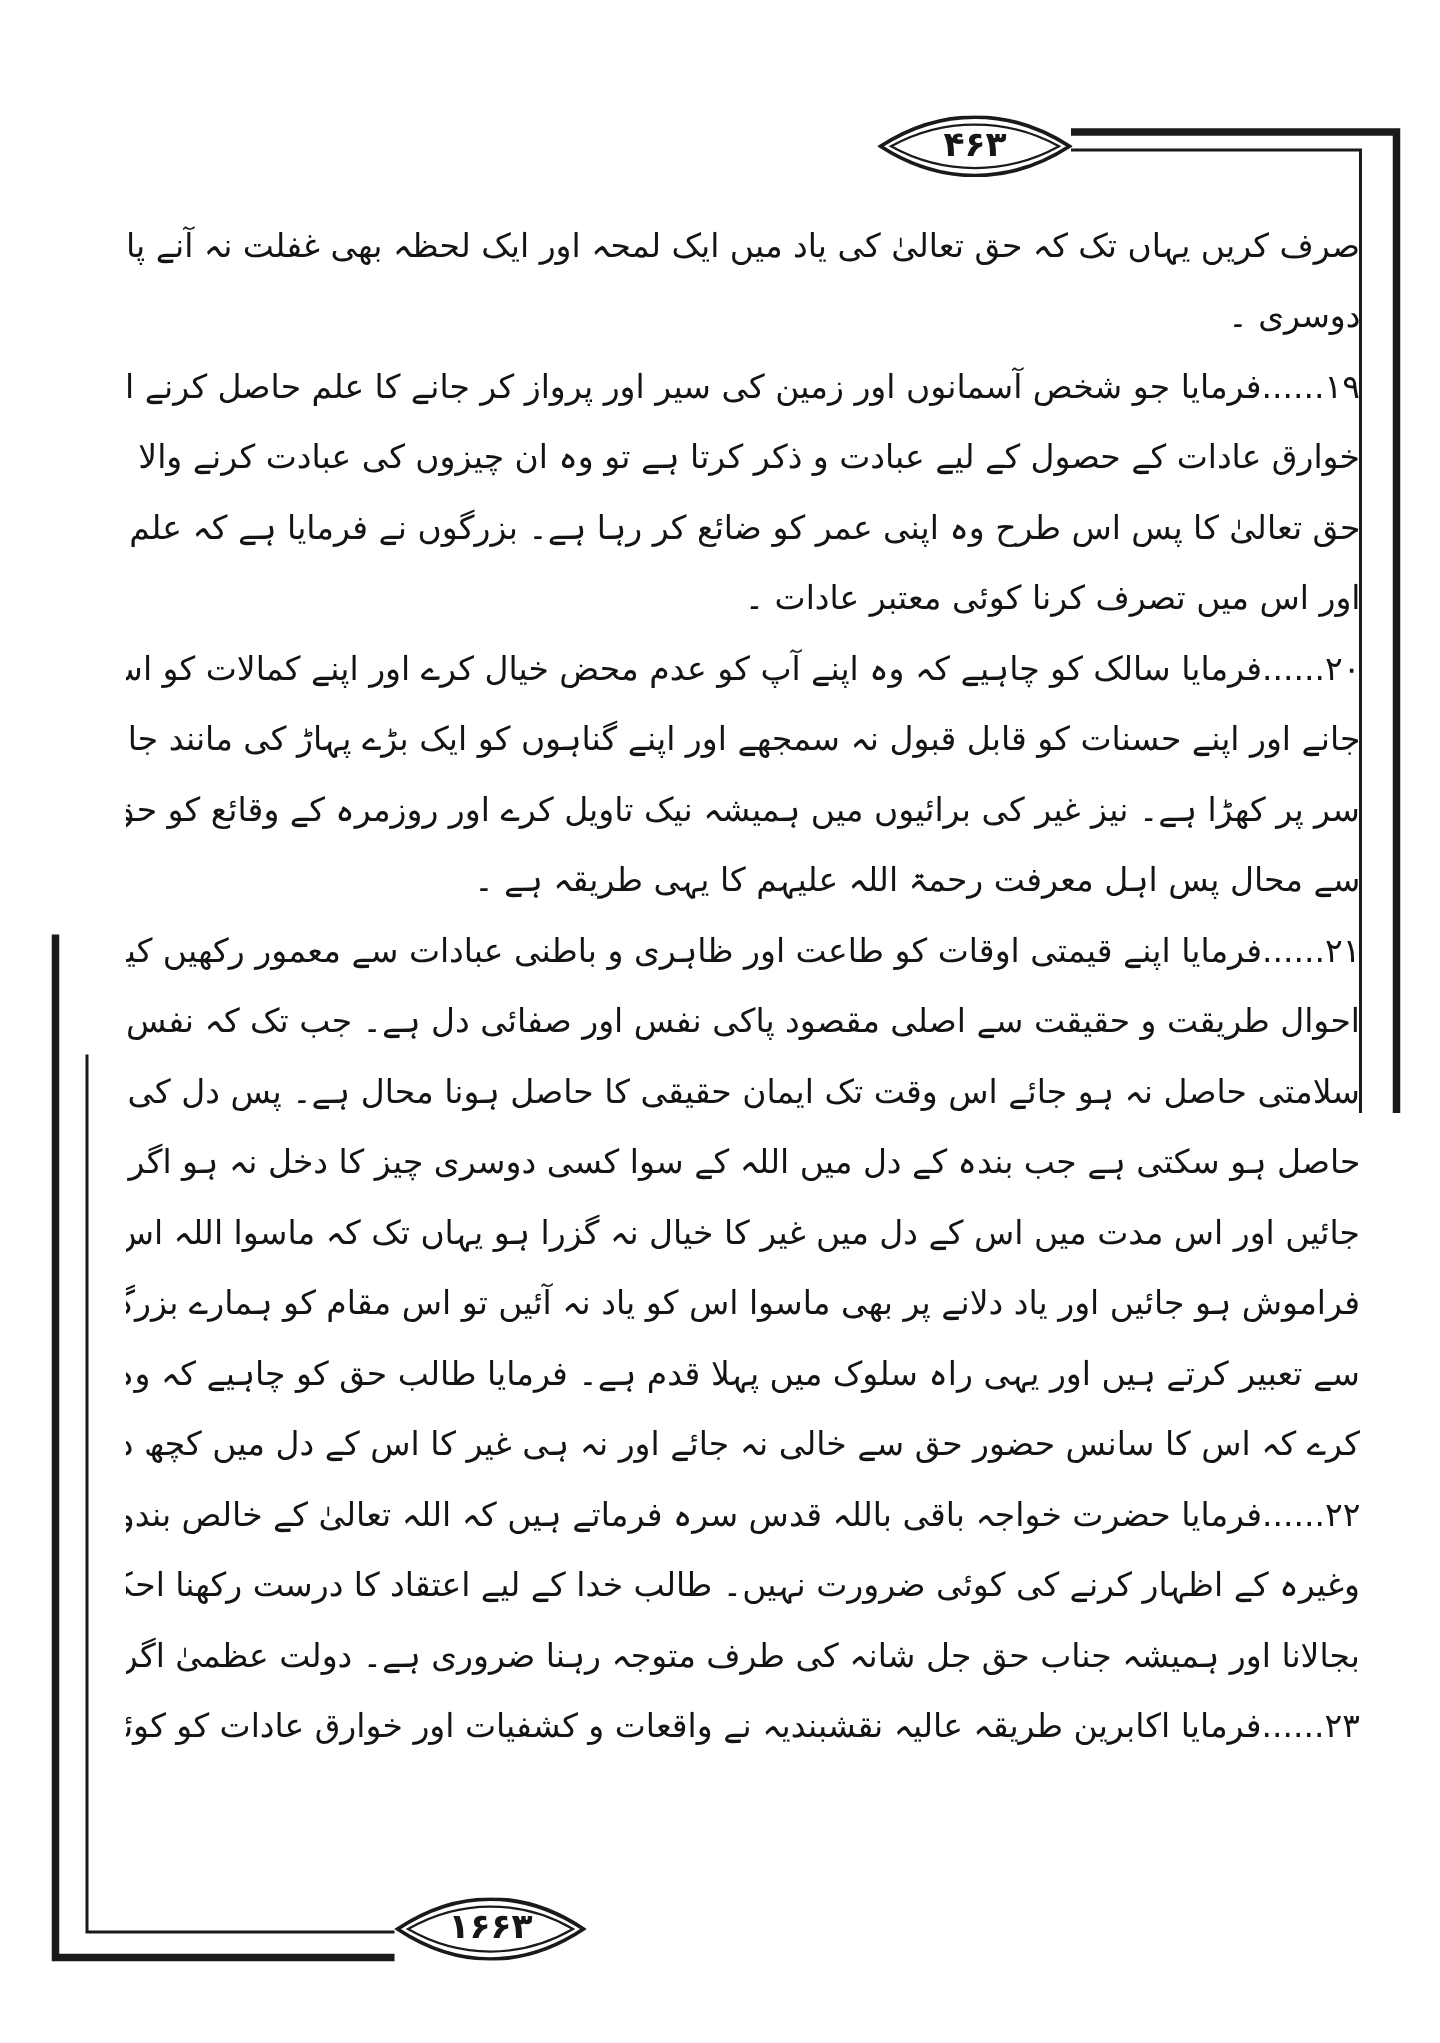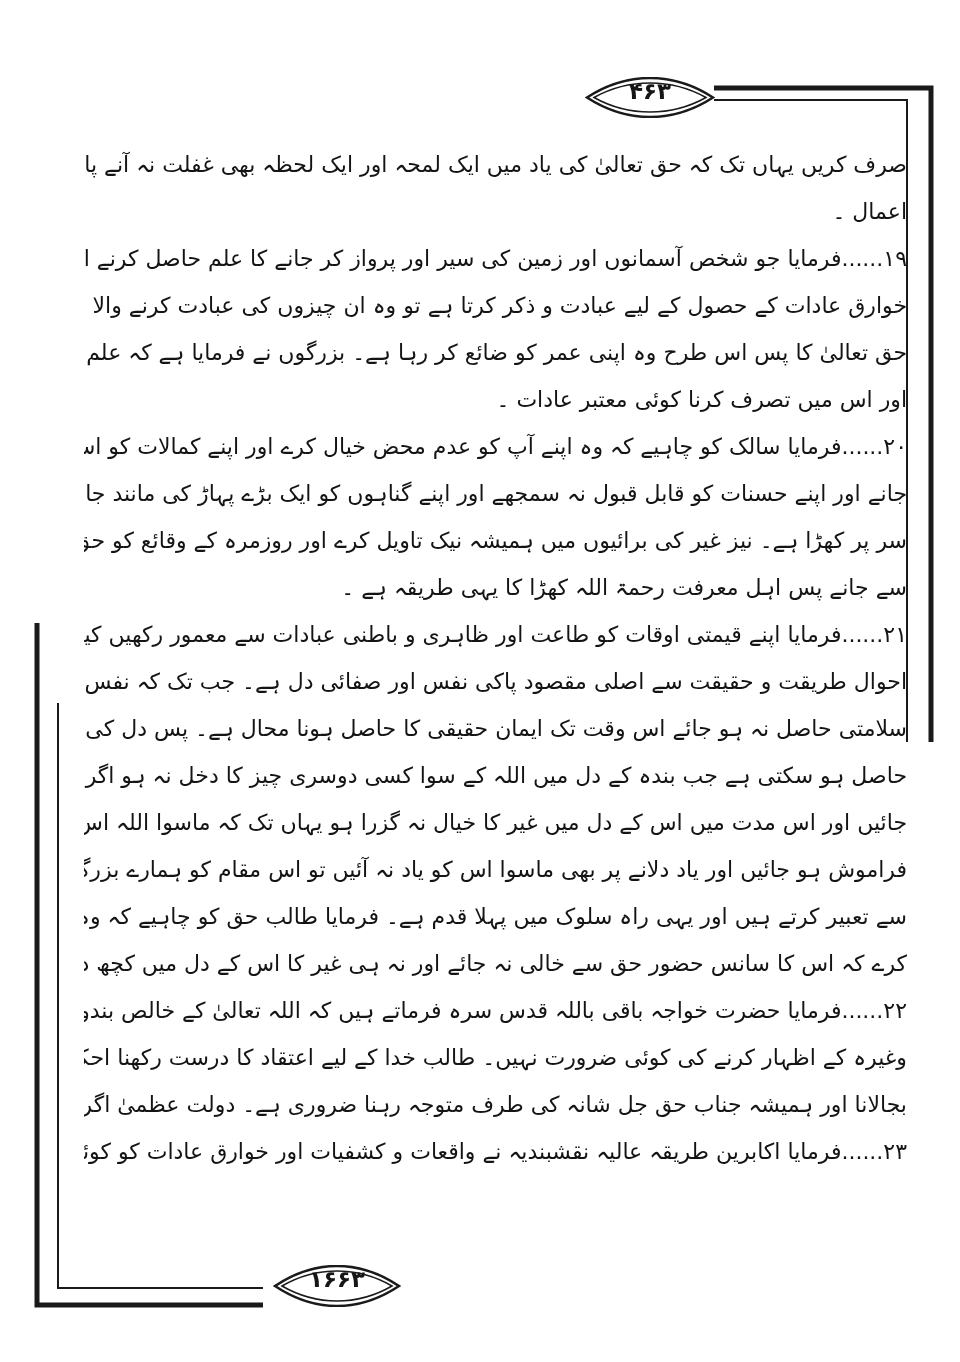--- a/index.html
+++ b/index.html
@@ -44,25 +44,25 @@
     fill: #ffffff;
     stroke: #1a1a1a;
   }
   .badge-text {
     position: relative;
     z-index: 2;
     font-size: 23px;
     font-weight: bold;
     direction: rtl;
     letter-spacing: 1px;
-    padding-bottom: 14px;
+    padding-bottom: 2px;
     text-align: center;
   }
   .top-badge    { left: 585px; top: 77px;  width: 130px; height: 41px; }
-  .bottom-badge { left: 273px; top: 1265px; width: 128px; height: 42px; }
+  .bottom-badge { left: 263px; top: 1265px; width: 128px; height: 42px; }
 
   
   .text-block {
     position: absolute;
     top: 141px;
     right: 53px;
     left: 84px;
     direction: rtl;
     unicode-bidi: embed;
     font-size: 22px;
@@ -101,33 +101,33 @@
     <svg class="cartouche" viewBox="0 0 130 41" aria-hidden="true">
       <path d="M 2 20.5 Q 32 1 65 1 Q 98 1 128 20.5 Q 98 40 65 40 Q 32 40 2 20.5 Z" stroke-width="2.5"></path>
       <path d="M 9 20.5 Q 35 6 65 6 Q 95 6 121 20.5 Q 95 35 65 35 Q 35 35 9 20.5 Z" stroke-width="1.5"></path>
     </svg>
     <span class="badge-text">۴۶۳</span>
   </div>
 
   <div class="text-block" id="text-block">
       <div class="para">
         <div class="line">صرف کریں یہاں تک کہ حق تعالیٰ کی یاد میں ایک لمحہ اور ایک لحظہ بھی غفلت نہ آنے پائے اور ہمیشہ متوجہ بخدا</div>
-        <div class="line end">اعمال ۔</div>
+        <div class="line end">دوسری ۔</div>
       </div>
       <div class="para">
         <div class="line">۱۹......فرمایا جو شخص آسمانوں اور زمین کی سیر اور پرواز کر جانے کا علم حاصل کرنے اور کشف و کرامات و</div>
         <div class="line">خوارق عادات کے حصول کے لیے عبادت و ذکر کرتا ہے تو وہ ان چیزوں کی عبادت کرنے والا شمار ہوگا نہ کہ</div>
         <div class="line">حق تعالیٰ کا پس اس طرح وہ اپنی عمر کو ضائع کر رہا ہے۔ بزرگوں نے فرمایا ہے کہ علم ناسوت اور اس کی سیر کرنا</div>
         <div class="line end">اور اس میں تصرف کرنا کوئی معتبر عادات ۔</div>
       </div>
       <div class="para">
         <div class="line">۲۰......فرمایا سالک کو چاہیے کہ وہ اپنے آپ کو عدم محض خیال کرے اور اپنے کمالات کو اس کے اصل سے</div>
         <div class="line">جانے اور اپنے حسنات کو قابل قبول نہ سمجھے اور اپنے گناہوں کو ایک بڑے پہاڑ کی مانند جانے جو اس کے</div>
         <div class="line">سر پر کھڑا ہے۔ نیز غیر کی برائیوں میں ہمیشہ نیک تاویل کرے اور روزمرہ کے وقائع کو حق تعالیٰ کے ارادہ</div>
-        <div class="line end">سے جانے پس اہل معرفت رحمۃ اللہ کھڑا کا یہی طریقہ ہے ۔</div>
+        <div class="line end">سے محال پس اہل معرفت رحمۃ اللہ علیہم کا یہی طریقہ ہے ۔</div>
       </div>
       <div class="para">
         <div class="line">۲۱......فرمایا اپنے قیمتی اوقات کو طاعت اور ظاہری و باطنی عبادات سے معمور رکھیں کیونکہ اعمال شرعیہ اور</div>
         <div class="line">احوال   طریقت و حقیقت سے اصلی مقصود پاکی نفس اور صفائی دل ہے۔ جب تک کہ نفس کو پاکی اور دل کو</div>
         <div class="line">سلامتی حاصل نہ ہو جائے اس وقت تک ایمان حقیقی کا حاصل ہونا محال ہے۔ پس دل کی سلامتی اس وقت</div>
         <div class="line">حاصل ہو سکتی ہے جب بندہ کے دل میں اللہ کے سوا کسی دوسری چیز کا دخل نہ ہو اگر کسی پر ہزار سال گزر</div>
         <div class="line">جائیں اور اس مدت میں اس کے دل میں غیر کا خیال نہ گزرا ہو یہاں تک کہ ماسوا اللہ اس سے بالکل</div>
         <div class="line">فراموش ہو جائیں اور یاد دلانے پر بھی ماسوا اس کو یاد نہ آئیں تو اس مقام کو ہمارے بزرگان طریقت مقام فنا</div>
         <div class="line">سے تعبیر کرتے ہیں اور یہی راہ سلوک میں پہلا قدم ہے۔ فرمایا طالب حق کو چاہیے کہ وہ اس حد تک کوشش</div>
         <div class="line end">کرے کہ اس کا سانس حضور حق سے خالی نہ جائے اور نہ ہی غیر کا اس کے دل میں کچھ دخل آنے پائے ۔</div>

